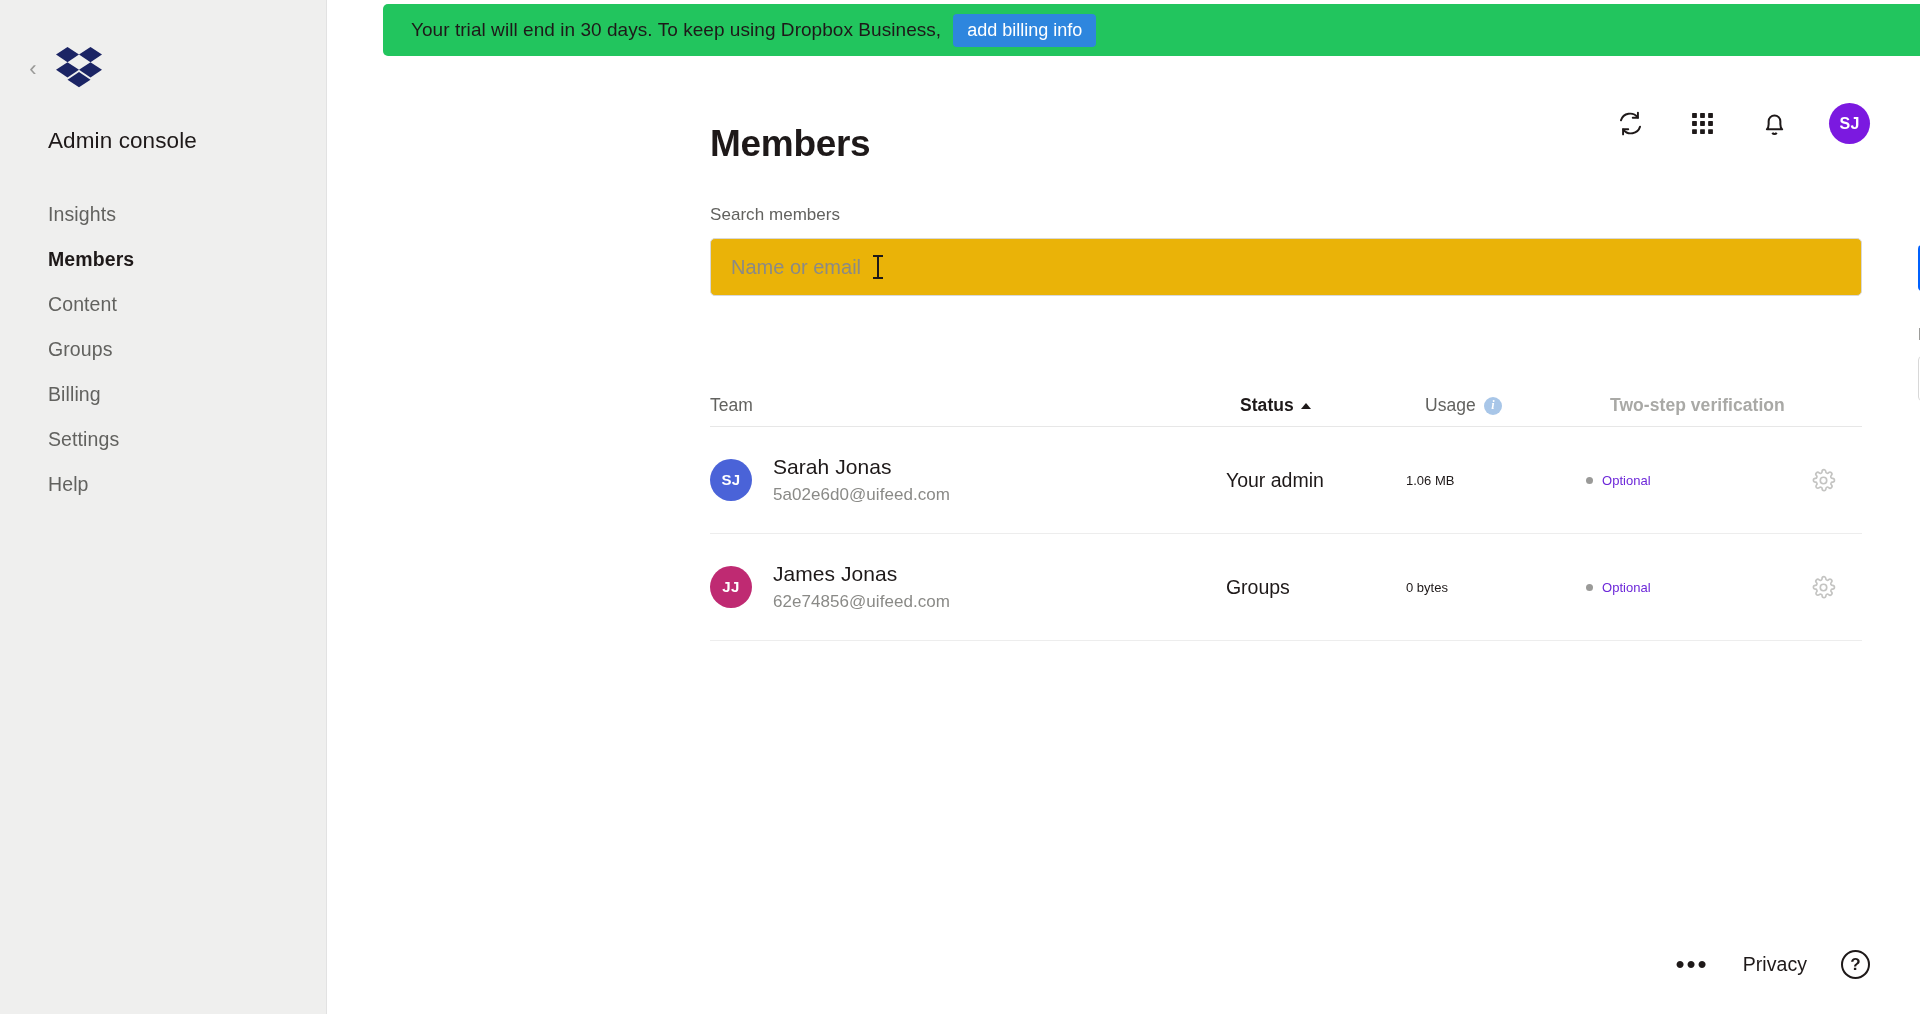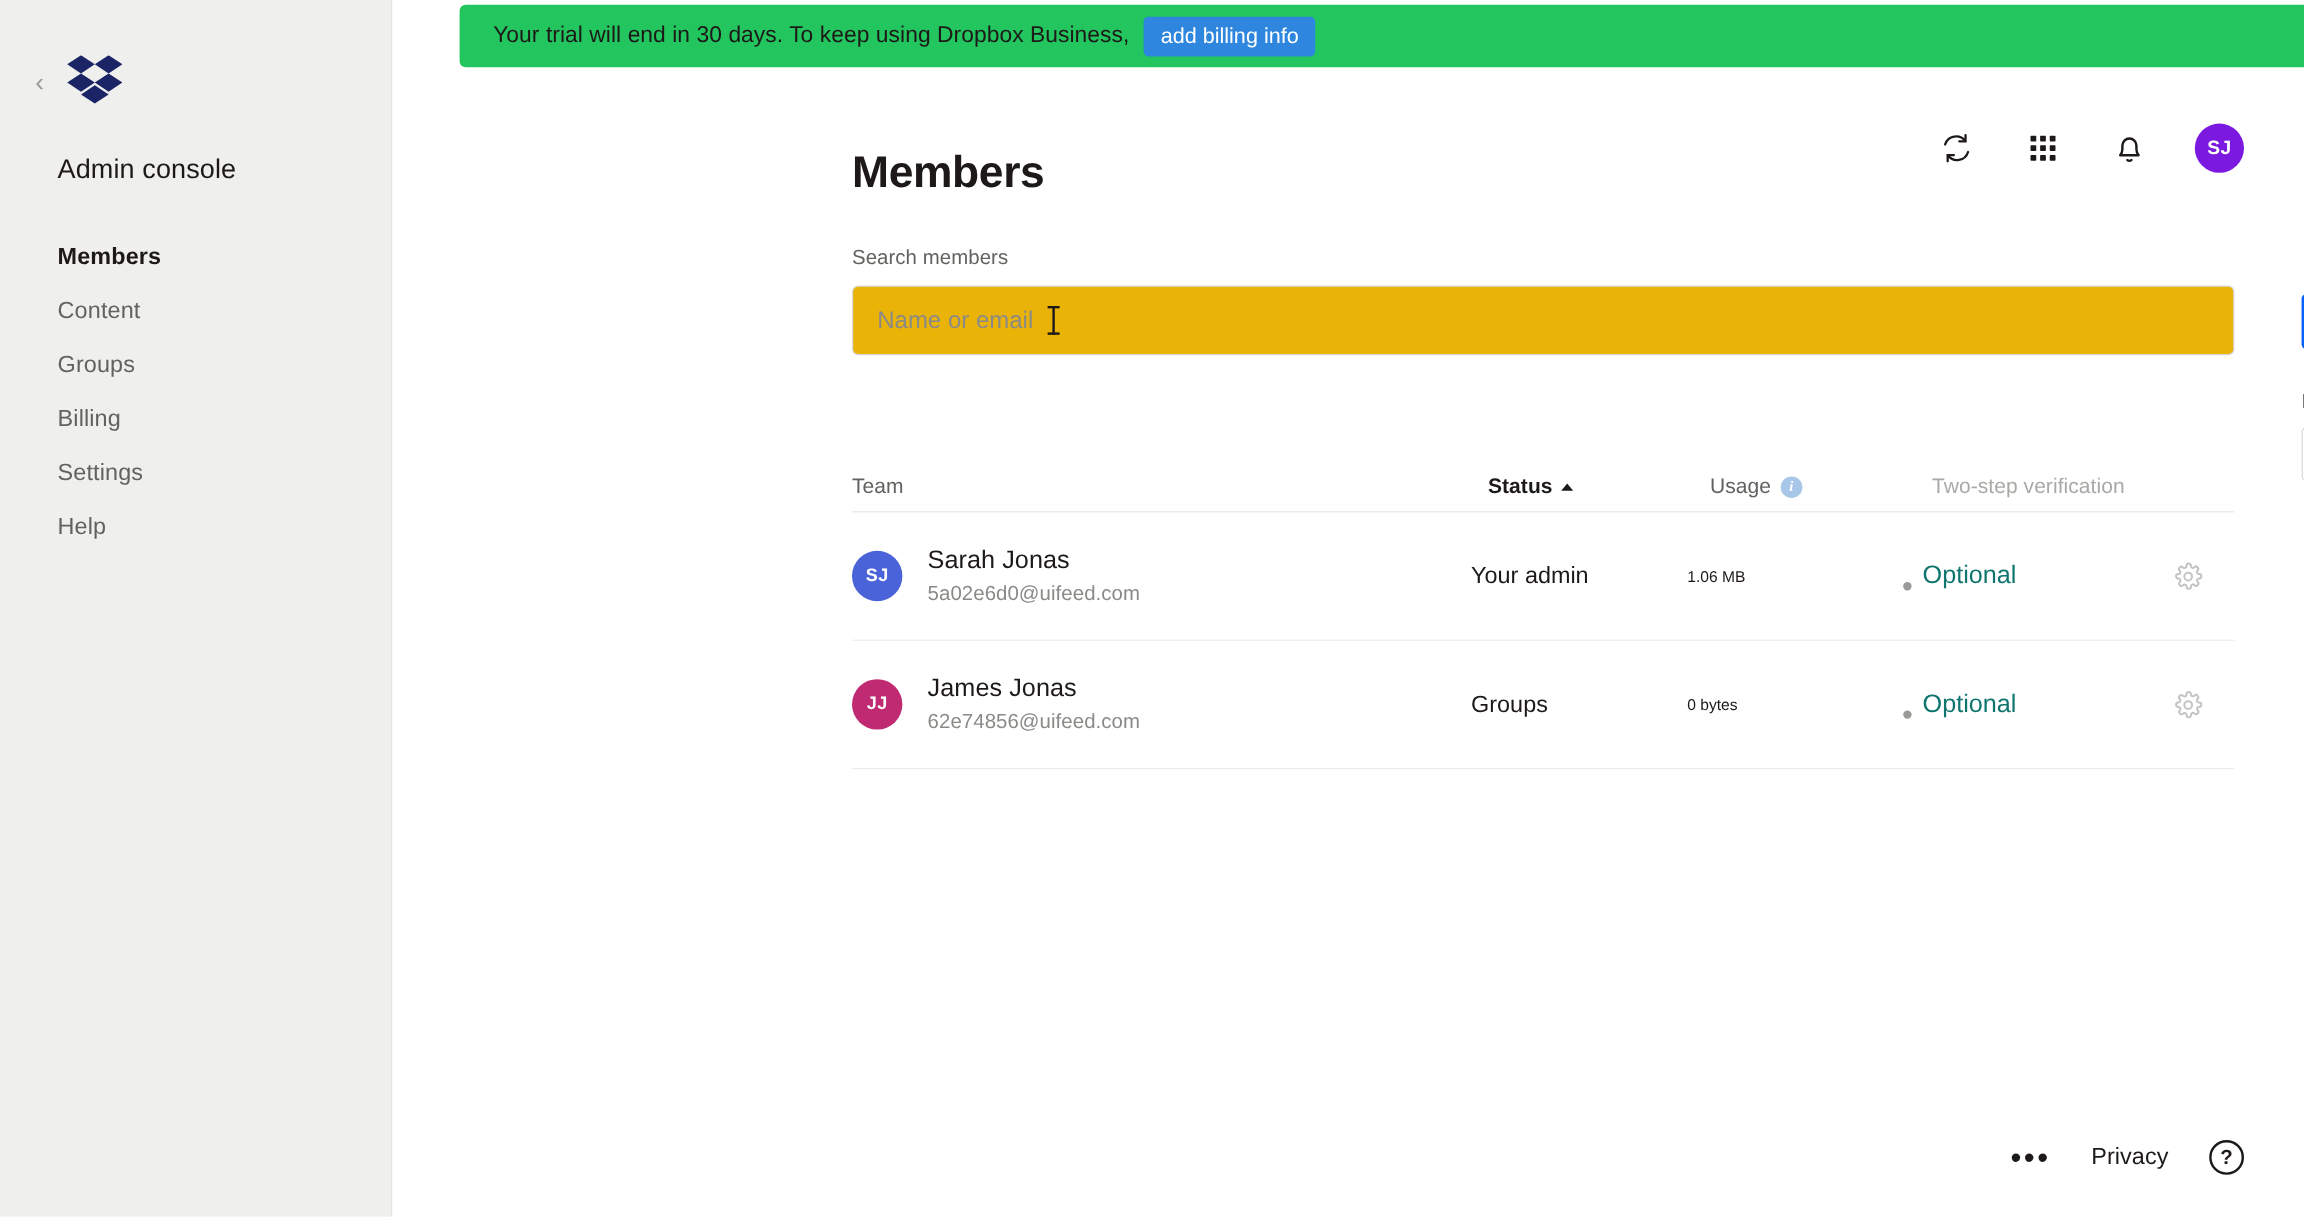--- a/index.html
+++ b/index.html
@@ -251,21 +251,21 @@
     font-size: 17.5px;
     color: #62625f;
     display: flex;
     align-items: center;
     letter-spacing: 0.05px;
   }
 
   .th-name   { width: 530px; }
   .th-status { width: 185px; font-weight: 700; color: #1e1919; }
   .th-usage  { width: 185px; }
-  .th-2sv    { width: 230px; color: #a9a9a6; }
+  .th-2sv    { width: 230px; color: #a9a9a6; font-weight: bold; }
 
   .sort-arrow {
     display: inline-block;
     margin-left: 7px;
     width: 0; height: 0;
     border-left: 5px solid transparent;
     border-right: 5px solid transparent;
     border-bottom: 6px solid #1e1919;
   }
 
@@ -325,24 +325,24 @@
     margin-top: 6px;
     line-height: 1.2;
     letter-spacing: 0.05px;
   }
 
   .cell-status { width: 185px; font-size: 19.5px; color: #1e1919; }
   .cell-usage  { width: 185px; font-size: 13px; color: #1e1919; }
 
   .cell-2sv {
     width: 230px;
-    font-size: 21px;
-    color: #0f766e;
-    display: flex;
-    align-items: flex-end;
+    font-size: 13px;
+    color: #6d28d9;
+    display: flex;
+    align-items: center;
   }
 
   .dot {
     width: 7px; height: 7px;
     border-radius: 50%;
     background: #9a9a98;
     margin-right: 9px;
     flex: 0 0 7px;
   }
 
@@ -480,20 +480,21 @@
             <polygon points="34.5,15.2 23,22.8 34.5,30.4 46,22.8"></polygon>
             <polygon points="23,25.1 11.5,32.7 23,40.3 34.5,32.7"></polygon>
           </g>
         </svg>
       </span>
     </div>
 
     <div class="console-title">Admin console</div>
 
     <nav class="nav">
+      <div class="nav-item">Insights</div>
       <div class="nav-item active">Members</div>
       <div class="nav-item">Content</div>
       <div class="nav-item">Groups</div>
       <div class="nav-item">Billing</div>
       <div class="nav-item">Settings</div>
       <div class="nav-item">Help</div>
     </nav>
   </aside>
 
   <main class="main">

